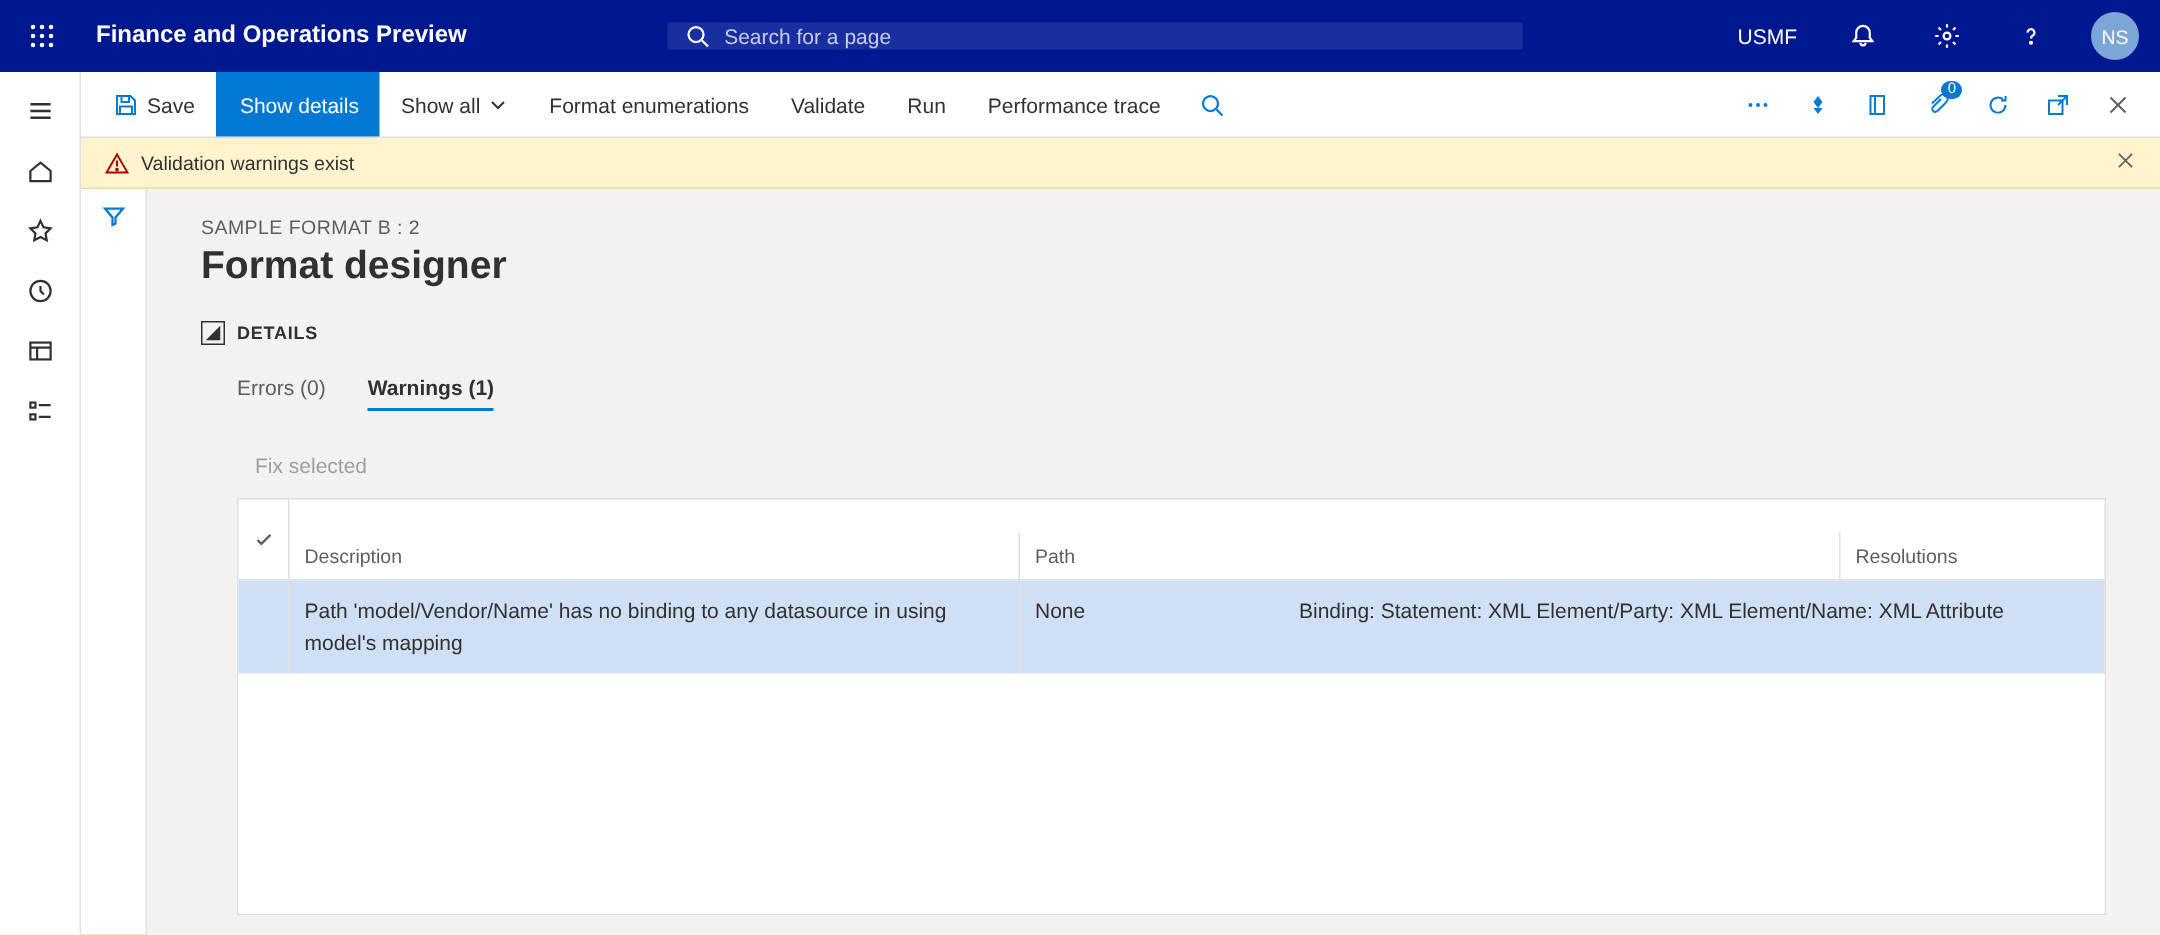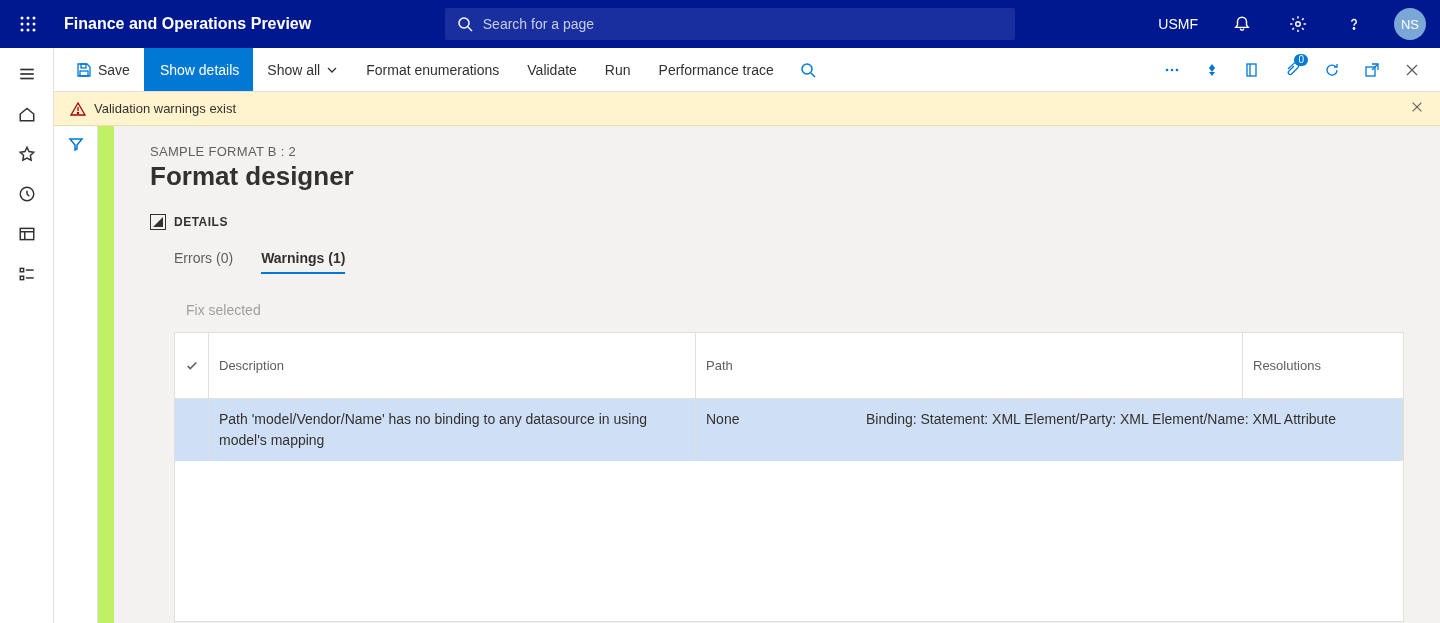--- a/index.html
+++ b/index.html
@@ -4,21 +4,21 @@
 <style>
 * { box-sizing: border-box; margin: 0; padding: 0; }
 body { font-family: "Segoe UI", Arial, sans-serif; font-size: 14px; color: #323130; background: #fff; overflow: hidden; }
 
 
 .topbar { height: 48px; background: #00188f; color: #fff; display: flex; align-items: center; padding: 0 8px; }
 .waffle { width: 40px; height: 48px; display: flex; align-items: center; justify-content: center; cursor: pointer; }
 .waffle svg { width: 16px; height: 16px; }
 .app-title { font-size: 16px; font-weight: 600; padding: 0 16px; white-space: nowrap; }
 .spacer-flex { flex: 1; }
-.searchbar { width: 570px; height: 32px; background: #1a2f9f; border-radius: 2px; display: flex; align-items: center; padding: 0 12px; margin: 0 auto; }
+.searchbar { width: 570px; height: 18px; background: #1a2f9f; border-radius: 2px; display: flex; align-items: center; padding: 0 12px; margin: 0 auto; }
 .searchbar svg { width: 16px; height: 16px; flex-shrink: 0; }
 .searchbar-text { margin-left: 10px; color: #c7cde6; font-size: 14px; }
 .top-right { display: flex; align-items: center; gap: 12px; margin-left: 16px; }
 .top-right-item { width: 44px; height: 48px; display: flex; align-items: center; justify-content: center; cursor: pointer; color: #fff; }
 .top-right-item svg { width: 18px; height: 18px; }
 .company-label { font-size: 14px; padding: 0 10px; }
 .avatar { width: 32px; height: 32px; border-radius: 50%; background: #7ba7d7; color: #fff; display: flex; align-items: center; justify-content: center; font-size: 13px; margin: 0 6px; }
 
 
 .shell { display: flex; height: calc(623px - 48px); }
@@ -43,21 +43,21 @@
 .badge { position: absolute; top: 6px; right: 4px; background: #0078d4; color: #fff; border-radius: 8px; font-size: 10px; padding: 0 4px; line-height: 12px; }
 .icon-btn.close-x { color: #605e5c; }
 
 
 .banner { background: #fff4ce; border-bottom: 1px solid #e8dfa8; display: flex; align-items: center; padding: 8px 16px; font-size: 13px; color: #323130; }
 .banner svg { width: 16px; height: 16px; margin-right: 8px; color: #a80000; flex-shrink: 0; }
 .banner-close { margin-left: auto; cursor: pointer; color: #605e5c; }
 .banner-close svg { width: 14px; height: 14px; margin: 0; color: #605e5c; }
 
 
-.body-row { flex: 1; display: flex; overflow: hidden; gap: 16px; }
+.body-row { flex: 1; display: flex; overflow: hidden; }
 .filter-col { width: 44px; border-right: 1px solid #e1dfdd; background: #fff; display: flex; justify-content: center; padding-top: 10px; }
 .filter-col svg { width: 16px; height: 16px; color: #0078d4; }
 
 .page { flex: 1; padding: 18px 36px; overflow: auto; background: #f3f2f1; position: relative; }
 .breadcrumb { font-size: 13px; color: #605e5c; letter-spacing: 0.3px; }
 .page-title { font-size: 26px; font-weight: 600; margin-top: 2px; }
 
 .section-head { display: flex; align-items: center; margin-top: 22px; }
 .sect-toggle { width: 16px; height: 16px; border: 1px solid #323130; display: inline-flex; align-items: center; justify-content: center; margin-right: 8px; cursor: pointer; }
 .sect-toggle svg { width: 10px; height: 10px; }
@@ -67,21 +67,21 @@
 .tab { font-size: 14px; color: #605e5c; padding-bottom: 6px; cursor: pointer; }
 .tab.active { color: #323130; font-weight: 600; border-bottom: 2px solid #0078d4; }
 
 .fix-row { margin-top: 28px; margin-left: 36px; }
 .fix-link { color: #a19f9d; font-size: 14px; }
 
 .grid { margin-top: 14px; margin-left: 24px; margin-right: 0; border: 1px solid #e1dfdd; background: #fff; }
 .grid-head { display: flex; border-bottom: 1px solid #e1dfdd; }
 .gh-check { width: 34px; display: flex; align-items: center; justify-content: center; border-right: 1px solid #e1dfdd; }
 .gh-check svg { width: 14px; height: 14px; color: #605e5c; }
-.gh-cell { padding: 25px 10px; font-size: 13px; color: #605e5c; border-right: 1px solid #e1dfdd; }
+.gh-cell { padding: 8px 10px; font-size: 13px; color: #605e5c; border-right: 1px solid #e1dfdd; margin-top: 22px; }
 .gh-desc { flex: 0 0 487px; }
 .gh-path { flex: 0 0 547px; }
 .gh-res { flex: 1; border-right: none; }
 
 .grid-row { display: flex; background: #cfe0f6; }
 .gr-check { width: 34px; border-right: 1px solid #e1dfdd; }
 .gr-cell { padding: 10px 10px; font-size: 14px; color: #323130; border-right: 1px solid #e1dfdd; line-height: 1.5; }
 .gr-desc { flex: 0 0 487px; }
 .gr-path { flex: 0 0 547px; }
 .gr-res { flex: 1; border-right: none; }

